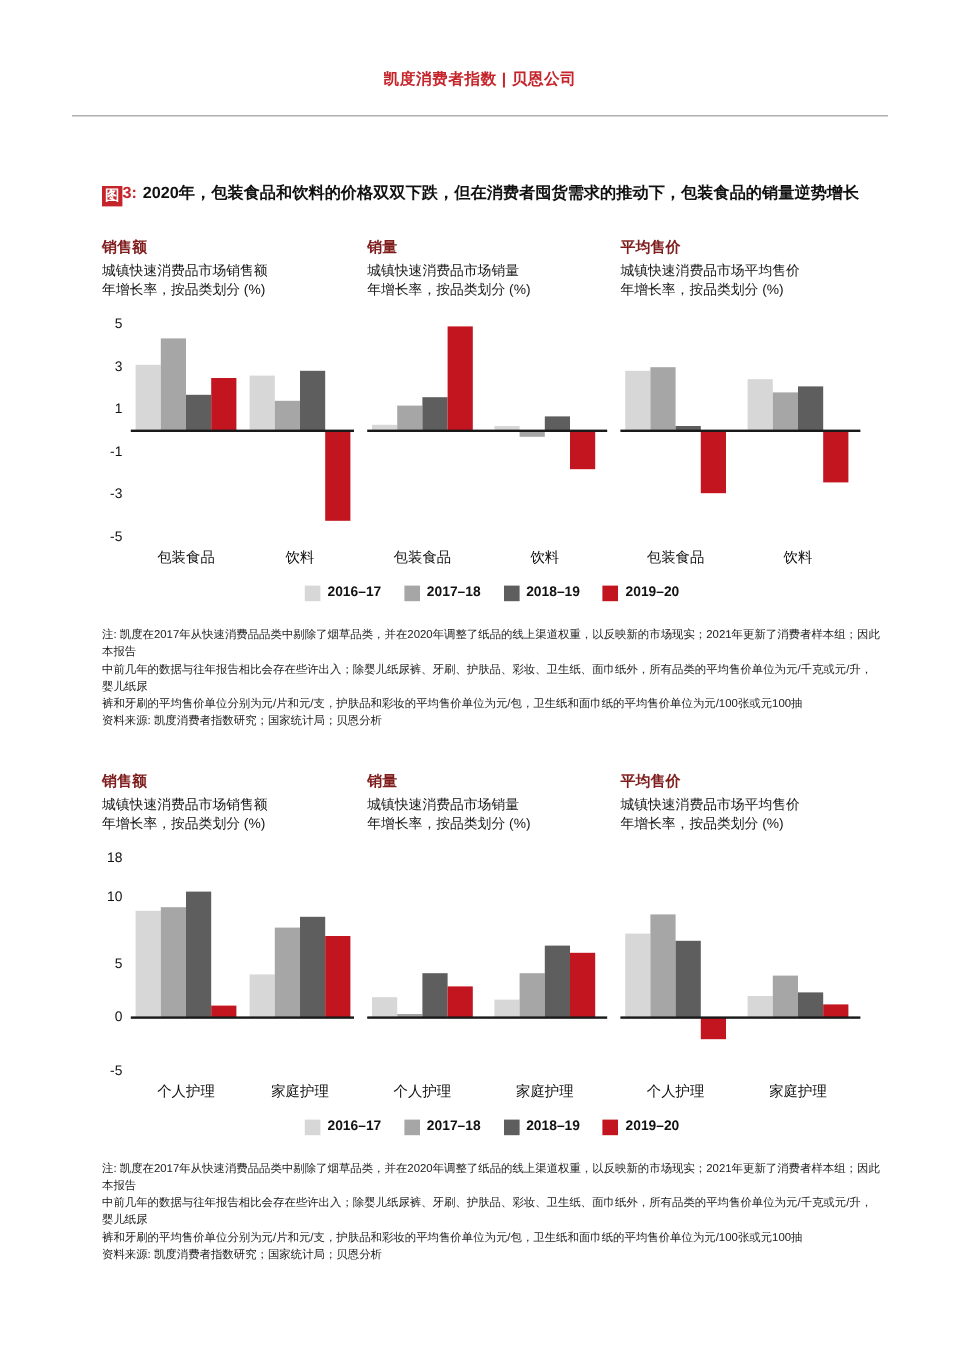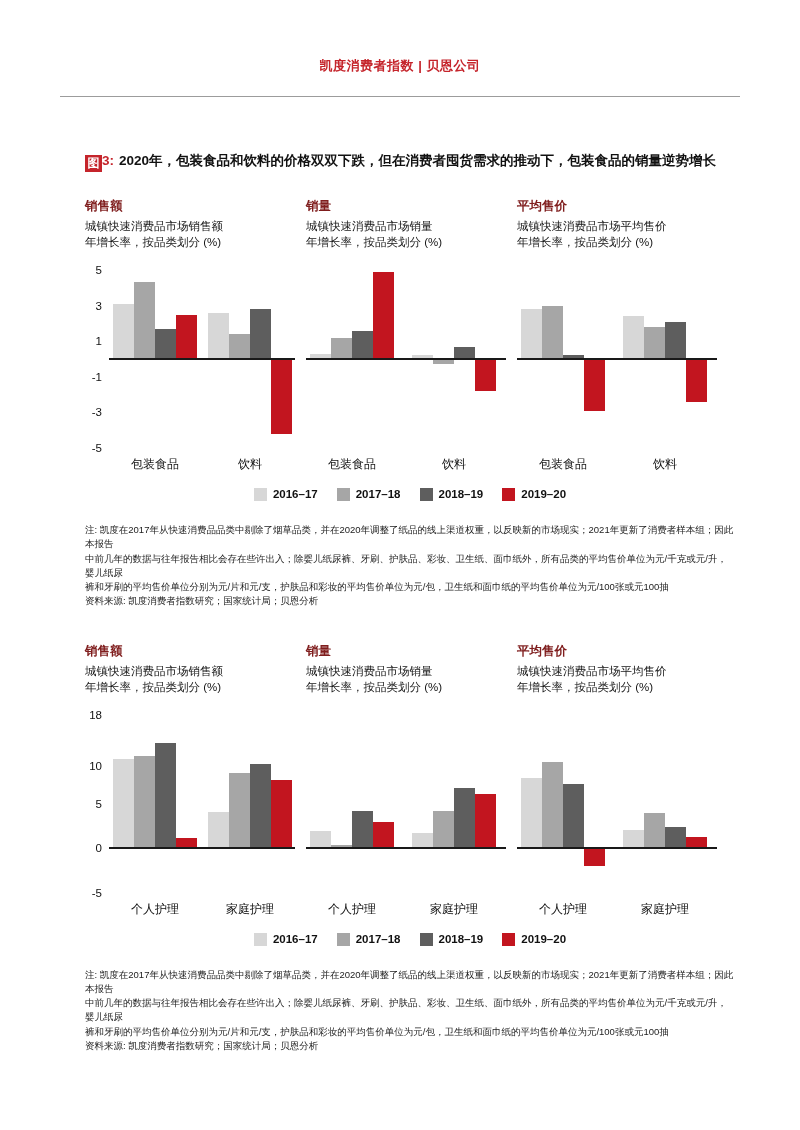--- a/index.html
+++ b/index.html
@@ -159,21 +159,21 @@
 
     <div class="charts-row">
       <div class="chart has-axis">
         <div class="chart-head">
           <div class="t">销售额</div>
           <div class="s">城镇快速消费品市场销售额</div>
           <div class="s">年增长率，按品类划分 (%)</div>
         </div>
         <div class="plot">
             <div class="tick" style="top: 0px;">18</div>
-            <div class="tick" style="top: 51px;">10</div>
+            <div class="tick" style="top: 33px;">10</div>
             <div class="tick" style="top: 89px;">5</div>
             <div class="tick" style="top: 133.5px;">0</div>
             <div class="tick" style="top: 178px;">-5</div>
             <div class="bar" style="left: 4px; background: rgb(215, 215, 215); height: 89px; top: 44.5px;"></div>
             <div class="bar" style="left: 99px; background: rgb(215, 215, 215); height: 35.6px; top: 97.9px;"></div>
             <div class="bar" style="left: 25px; background: rgb(166, 166, 166); height: 91.67px; top: 41.83px;"></div>
             <div class="bar" style="left: 120px; background: rgb(166, 166, 166); height: 74.76px; top: 58.74px;"></div>
             <div class="bar" style="left: 46px; background: rgb(94, 94, 94); height: 105.02px; top: 28.48px;"></div>
             <div class="bar" style="left: 141px; background: rgb(94, 94, 94); height: 83.66px; top: 49.84px;"></div>
             <div class="bar" style="left: 67px; background: rgb(194, 21, 31); height: 9.79px; top: 123.71px;"></div>

